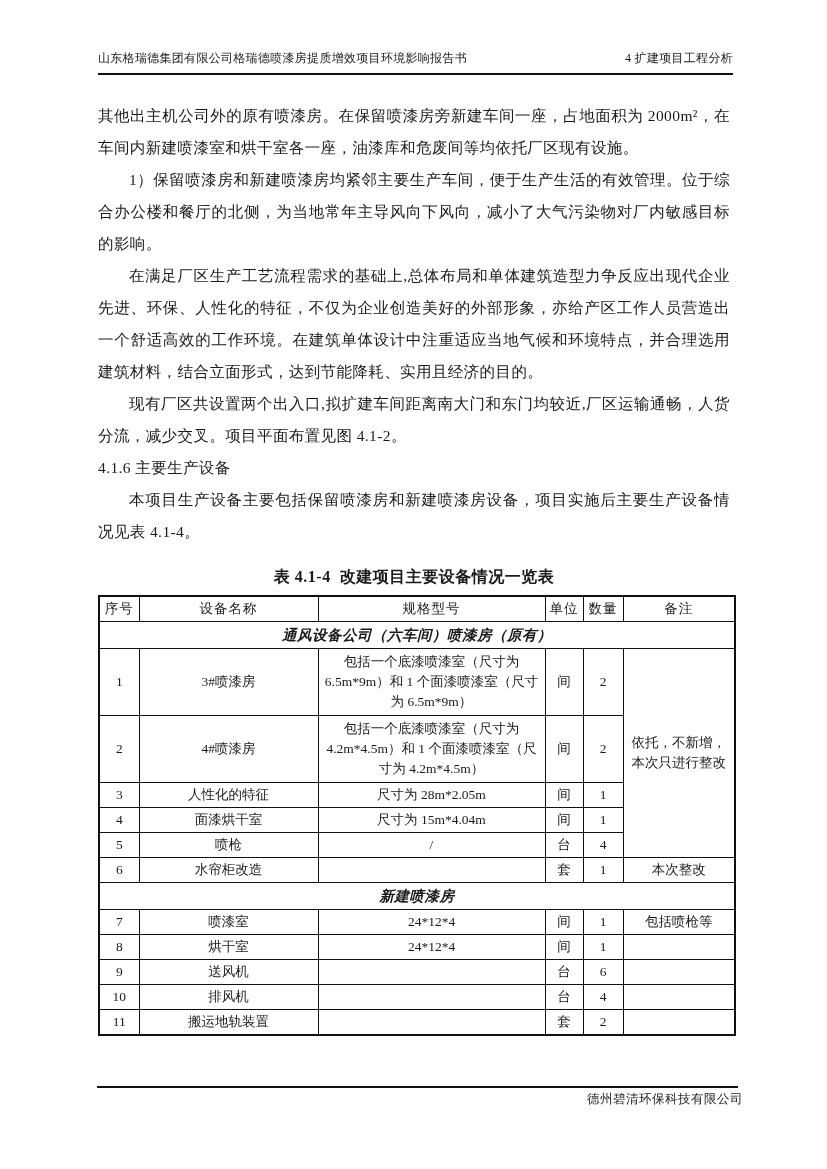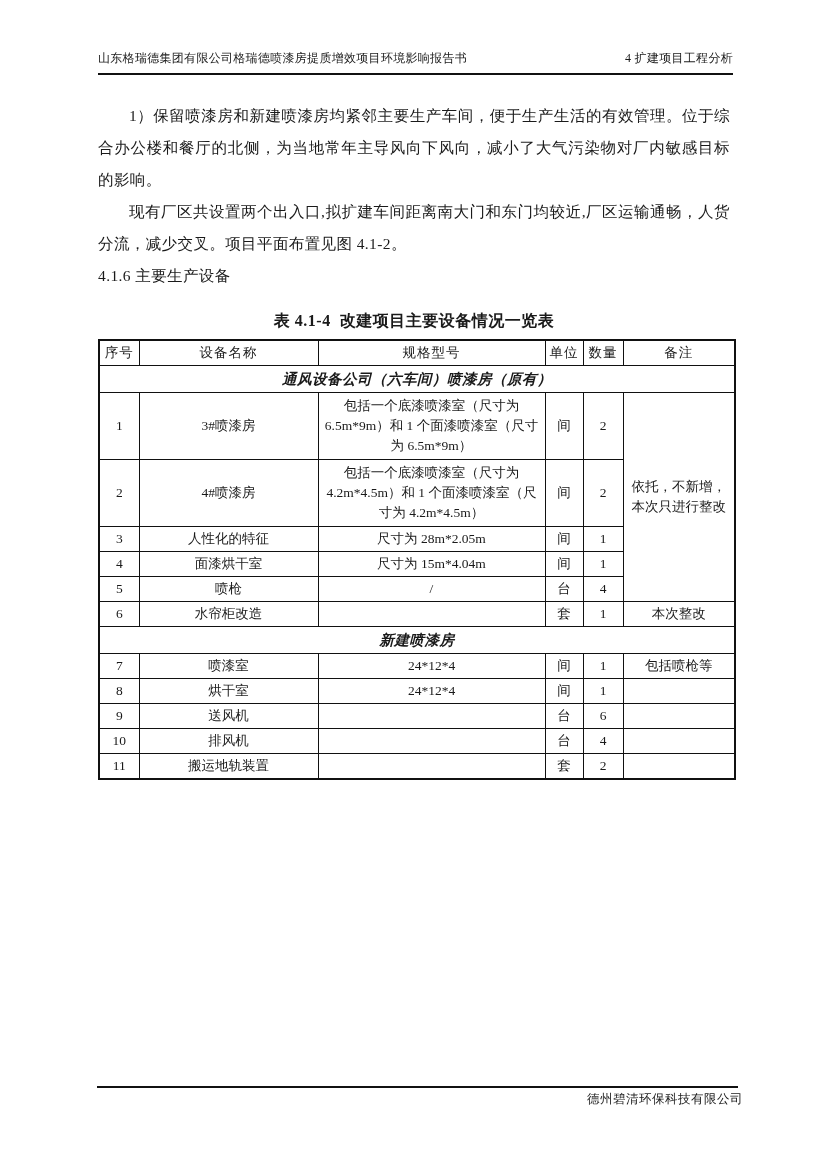--- a/index.html
+++ b/index.html
@@ -110,23 +110,26 @@
 <body>
 
 <div class="page">
 
   <div class="hdr">
     <span>山东格瑞德集团有限公司格瑞德喷漆房提质增效项目环境影响报告书</span>
     <span>4 扩建项目工程分析</span>
   </div>
 
   <div class="content">
+    <p>其他出主机公司外的原有喷漆房。在保留喷漆房旁新建车间一座，占地面积为 2000m²，在车间内新建喷漆室和烘干室各一座，油漆库和危废间等均依托厂区现有设施。</p>
     <p class="indent">1）保留喷漆房和新建喷漆房均紧邻主要生产车间，便于生产生活的有效管理。位于综合办公楼和餐厅的北侧，为当地常年主导风向下风向，减小了大气污染物对厂内敏感目标的影响。</p>
+    <p class="indent">在满足厂区生产工艺流程需求的基础上,总体布局和单体建筑造型力争反应出现代企业先进、环保、人性化的特征，不仅为企业创造美好的外部形象，亦给产区工作人员营造出一个舒适高效的工作环境。在建筑单体设计中注重适应当地气候和环境特点，并合理选用建筑材料，结合立面形式，达到节能降耗、实用且经济的目的。</p>
     <p class="indent">现有厂区共设置两个出入口,拟扩建车间距离南大门和东门均较近,厂区运输通畅，人货分流，减少交叉。项目平面布置见图 4.1-2。</p>
     <p>4.1.6 主要生产设备</p>
+    <p class="indent">本项目生产设备主要包括保留喷漆房和新建喷漆房设备，项目实施后主要生产设备情况见表 4.1-4。</p>
 
     <div class="tbl-title">表 4.1-4  改建项目主要设备情况一览表</div>
 
     <table class="equip">
       <colgroup>
         <col style="width:40px">
         <col style="width:179px">
         <col style="width:227px">
         <col style="width:38px">
         <col style="width:40px">

